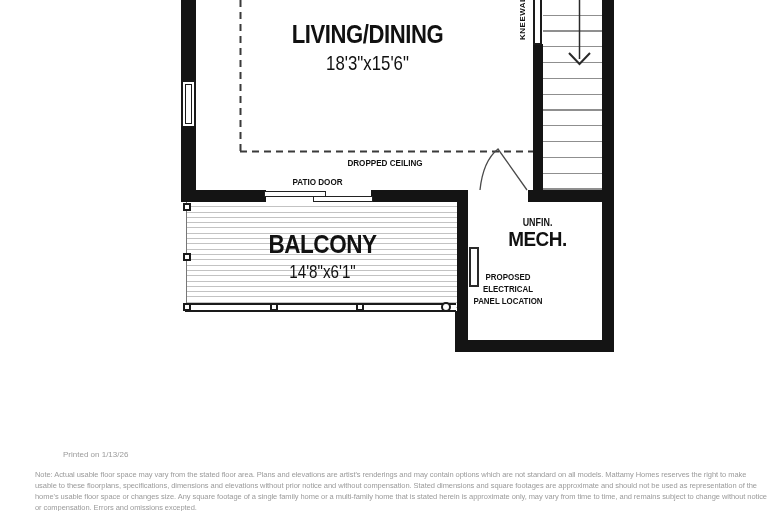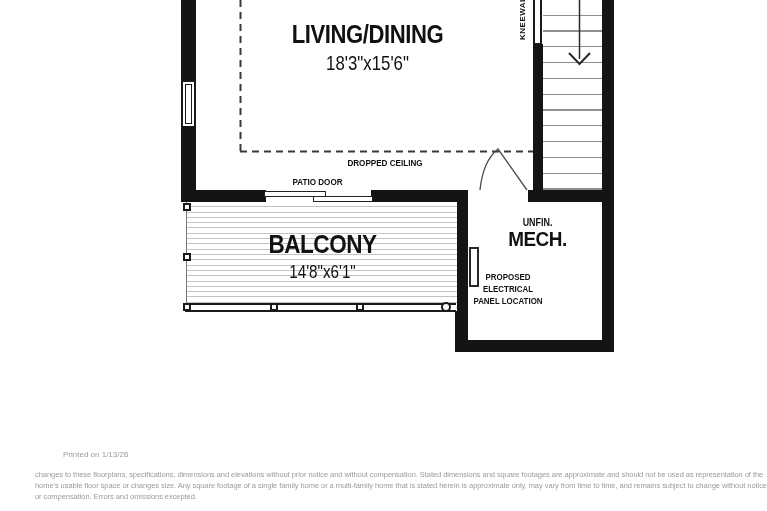--- a/index.html
+++ b/index.html
@@ -115,16 +115,17 @@
     <div>ELECTRICAL</div>
     <div>PANEL LOCATION</div>
   </div>
 
   <div class="kneewall-label">KNEEWALL</div>
 </div>
 
 <div class="printed">Printed on 1/13/26</div>
 
 <div class="note">
-  <div>changes to these floorplans, specifications, dimensions and elevations without prior notice and without compensation. Stated dimensions and square footages are approximate and should not be used as representation of the</div>
+  <div>Note: Actual usable floor space may vary from the stated floor area. Plans and elevations are artist's renderings and may contain options which are not standard on all models. Mattamy Homes reserves the right to make</div>
+  <div>usable to these floorplans, specifications, dimensions and elevations without prior notice and without compensation. Stated dimensions and square footages are approximate and should not be used as representation of the</div>
   <div>home's usable floor space or changes size. Any square footage of a single family home or a multi-family home that is stated herein is approximate only, may vary from time to time, and remains subject to change without notice</div>
   <div>or compensation. Errors and omissions excepted.</div>
 </div>
 
 </body></html>

